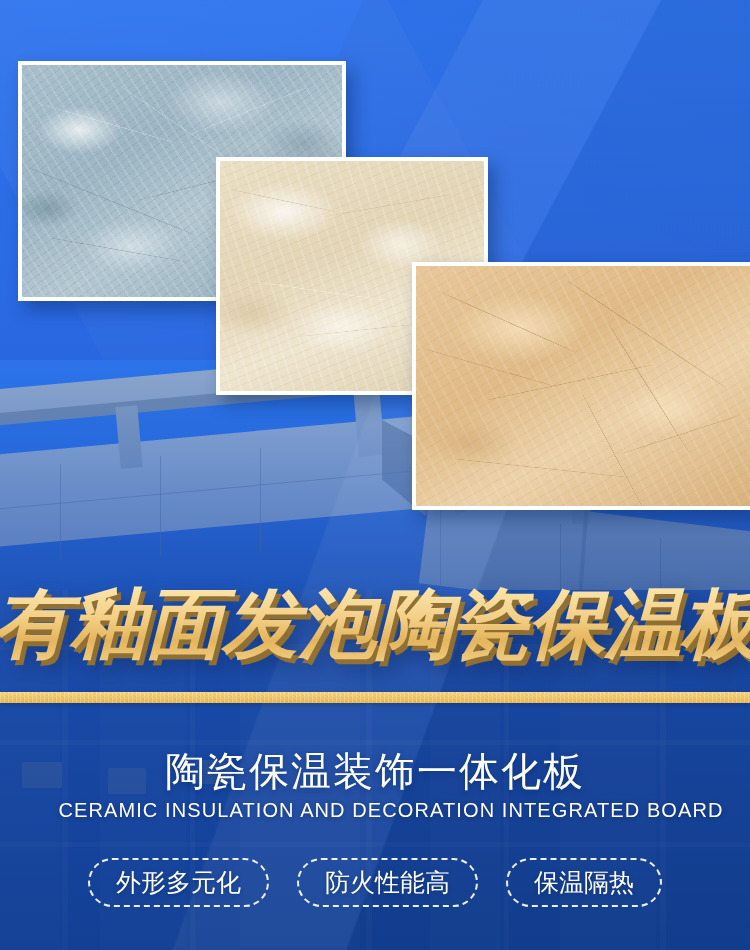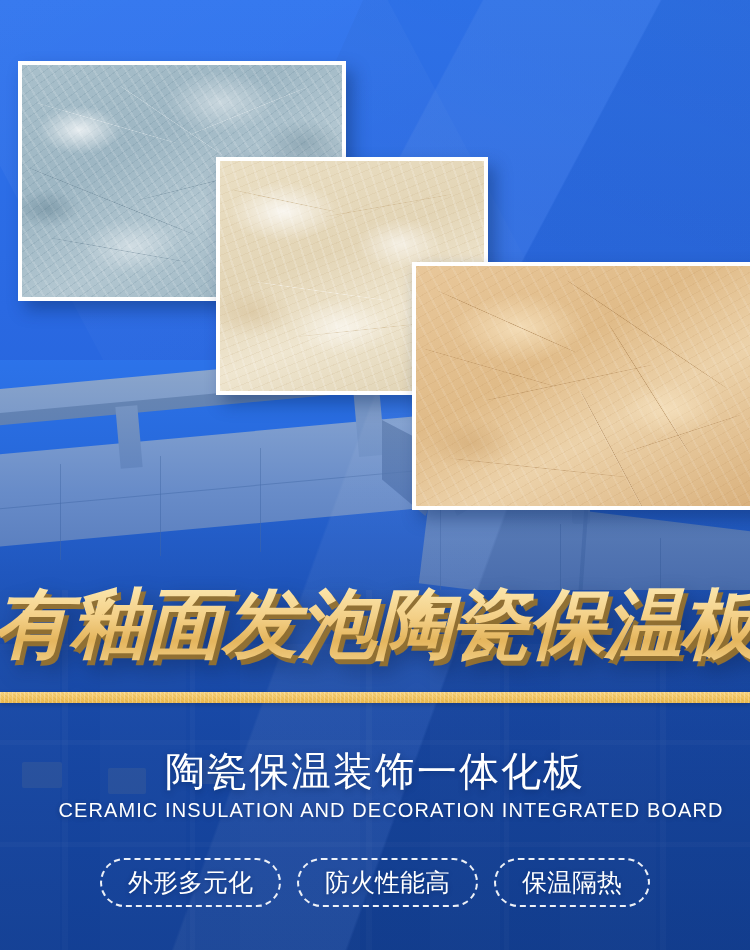--- a/index.html
+++ b/index.html
@@ -189,21 +189,21 @@
     font-size:20px;font-weight:400;letter-spacing:1.1px;
     color:#ffffff;
     text-shadow:0 1px 4px rgba(5,30,80,.45);
     white-space:nowrap;
     padding-left:16px;
   }
 
   
   .badges{
     position:absolute;left:0;top:858px;width:750px;
-    display:flex;justify-content:center;gap:16px;
+    display:flex;justify-content:center;gap:28px;
   }
   .badge{
     border:2px dashed rgba(255,255,255,.92);
     border-radius:999px;
     padding:7px 26px;
     font-family:"DejaVu Sans","Liberation Sans",sans-serif;
     font-size:25px;
     color:#ffffff;
     white-space:nowrap;
     line-height:1.25;

